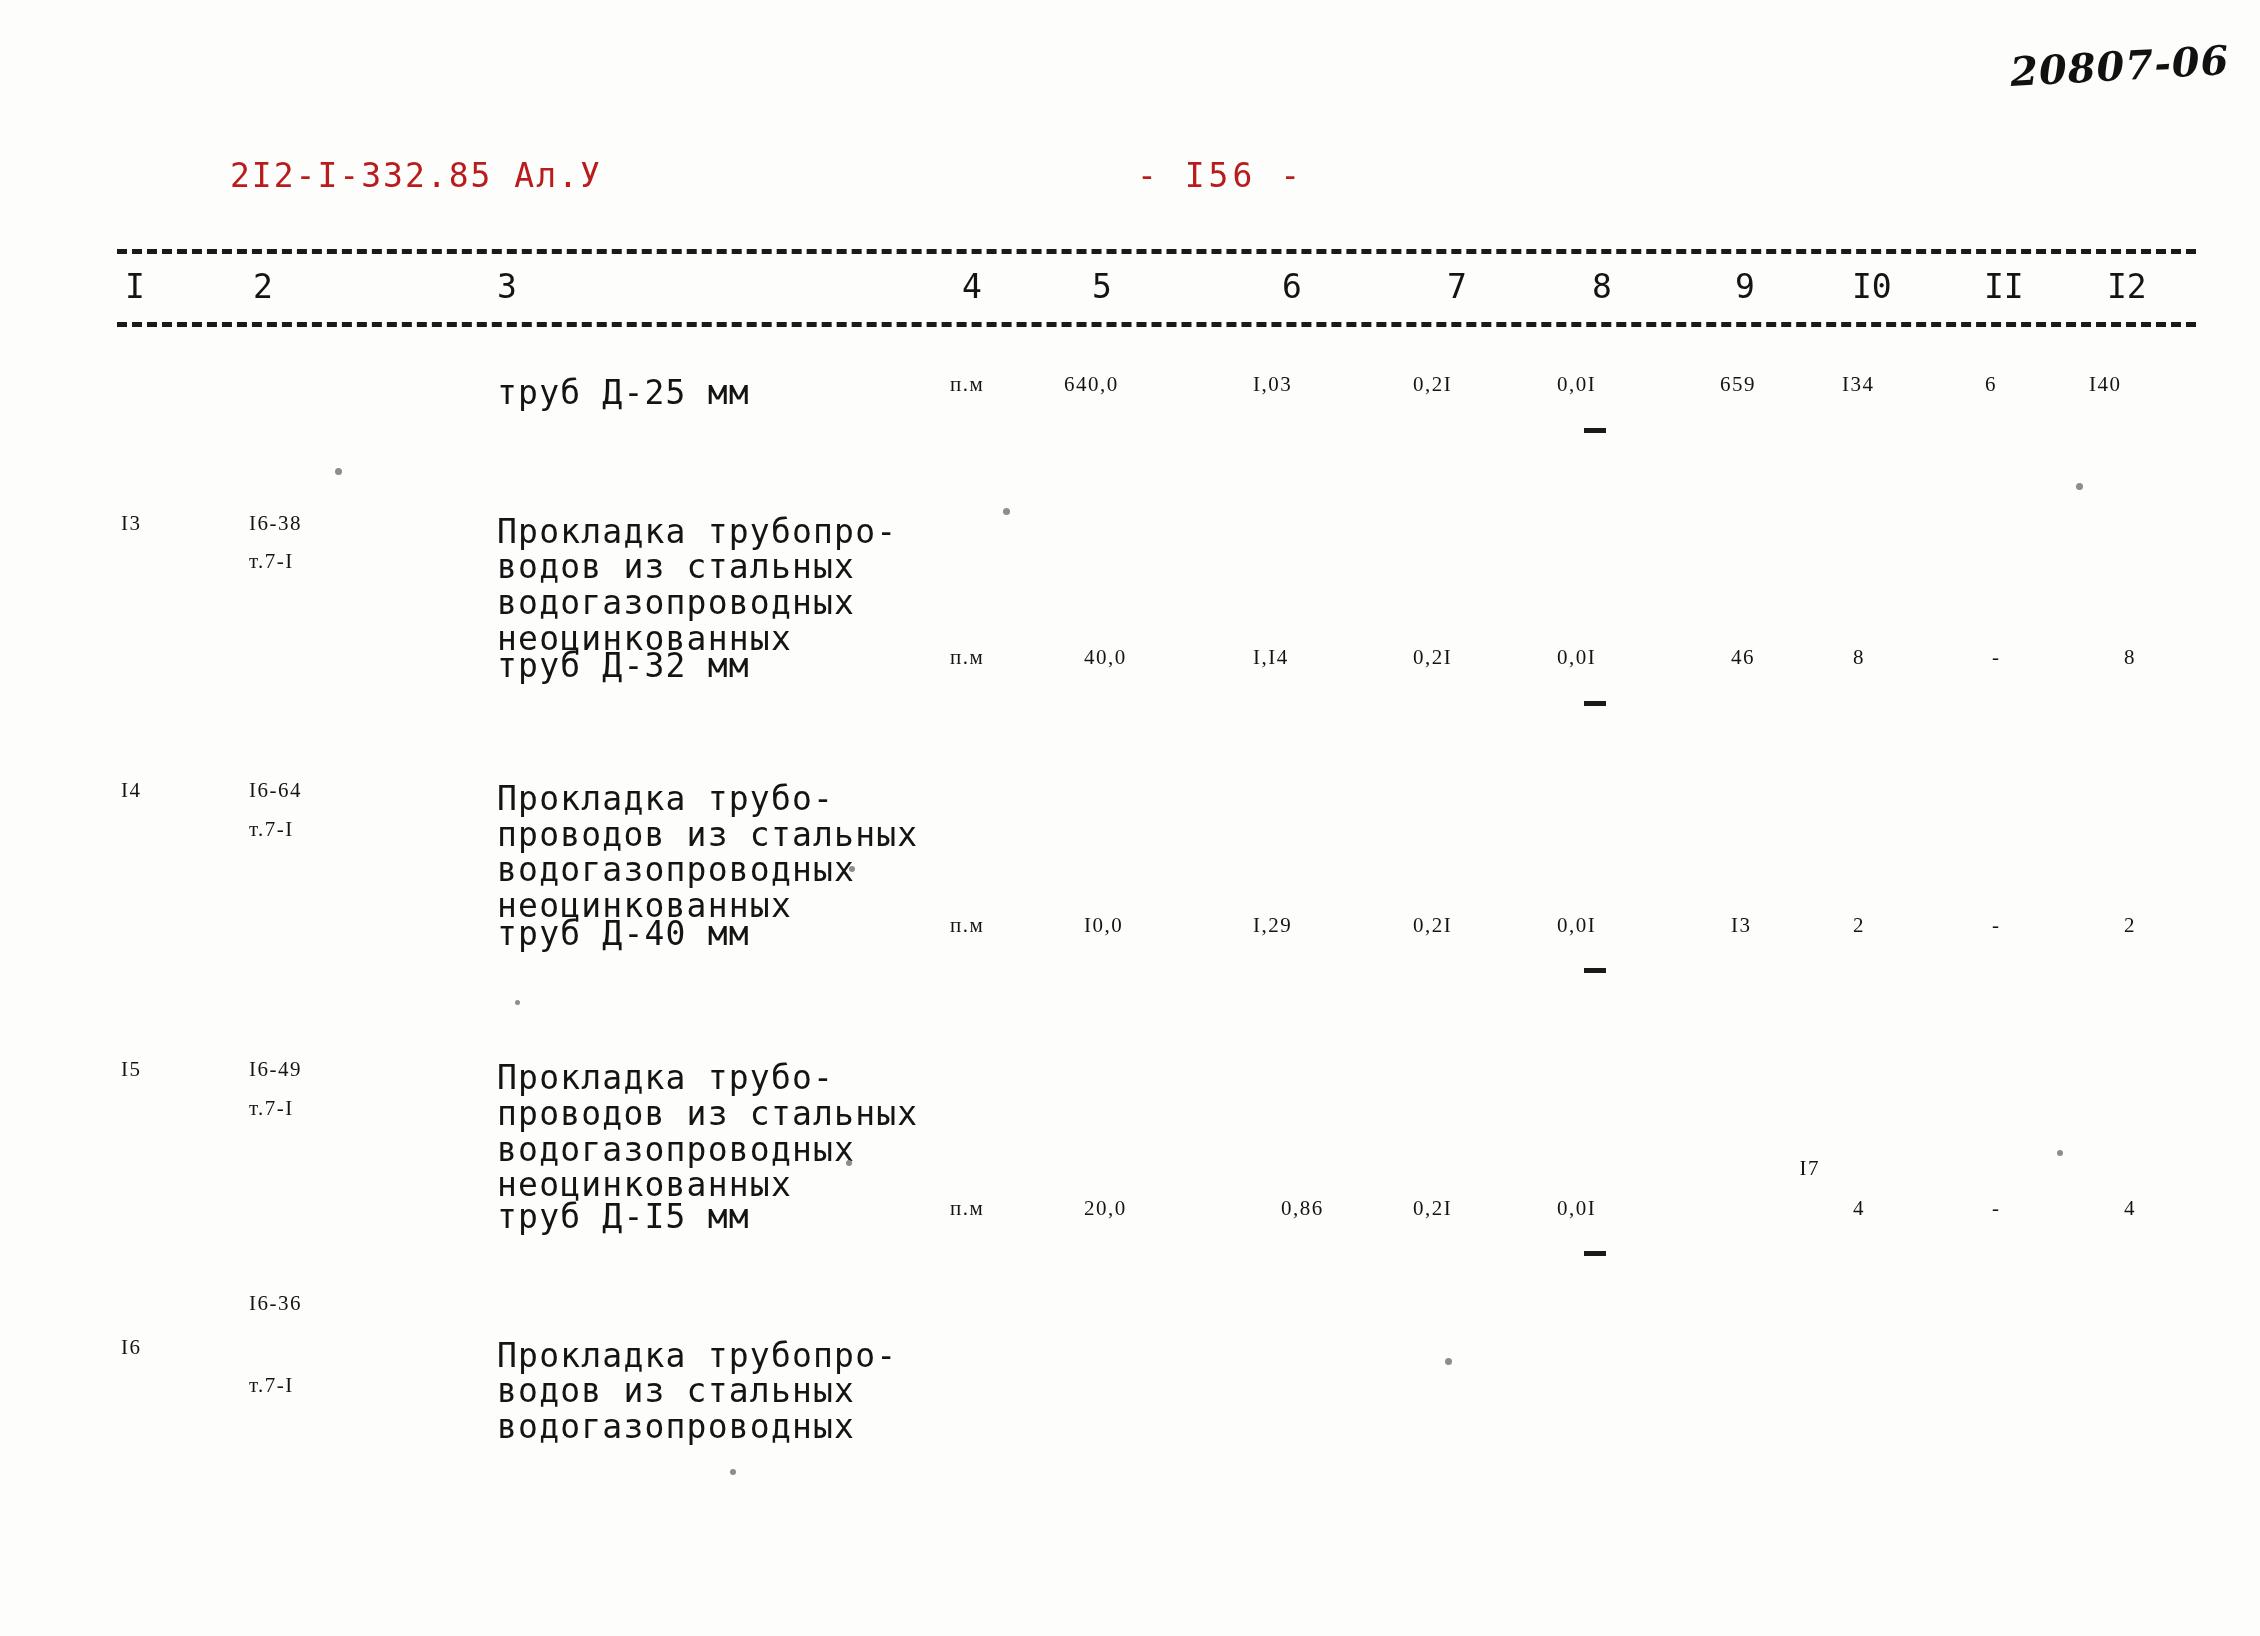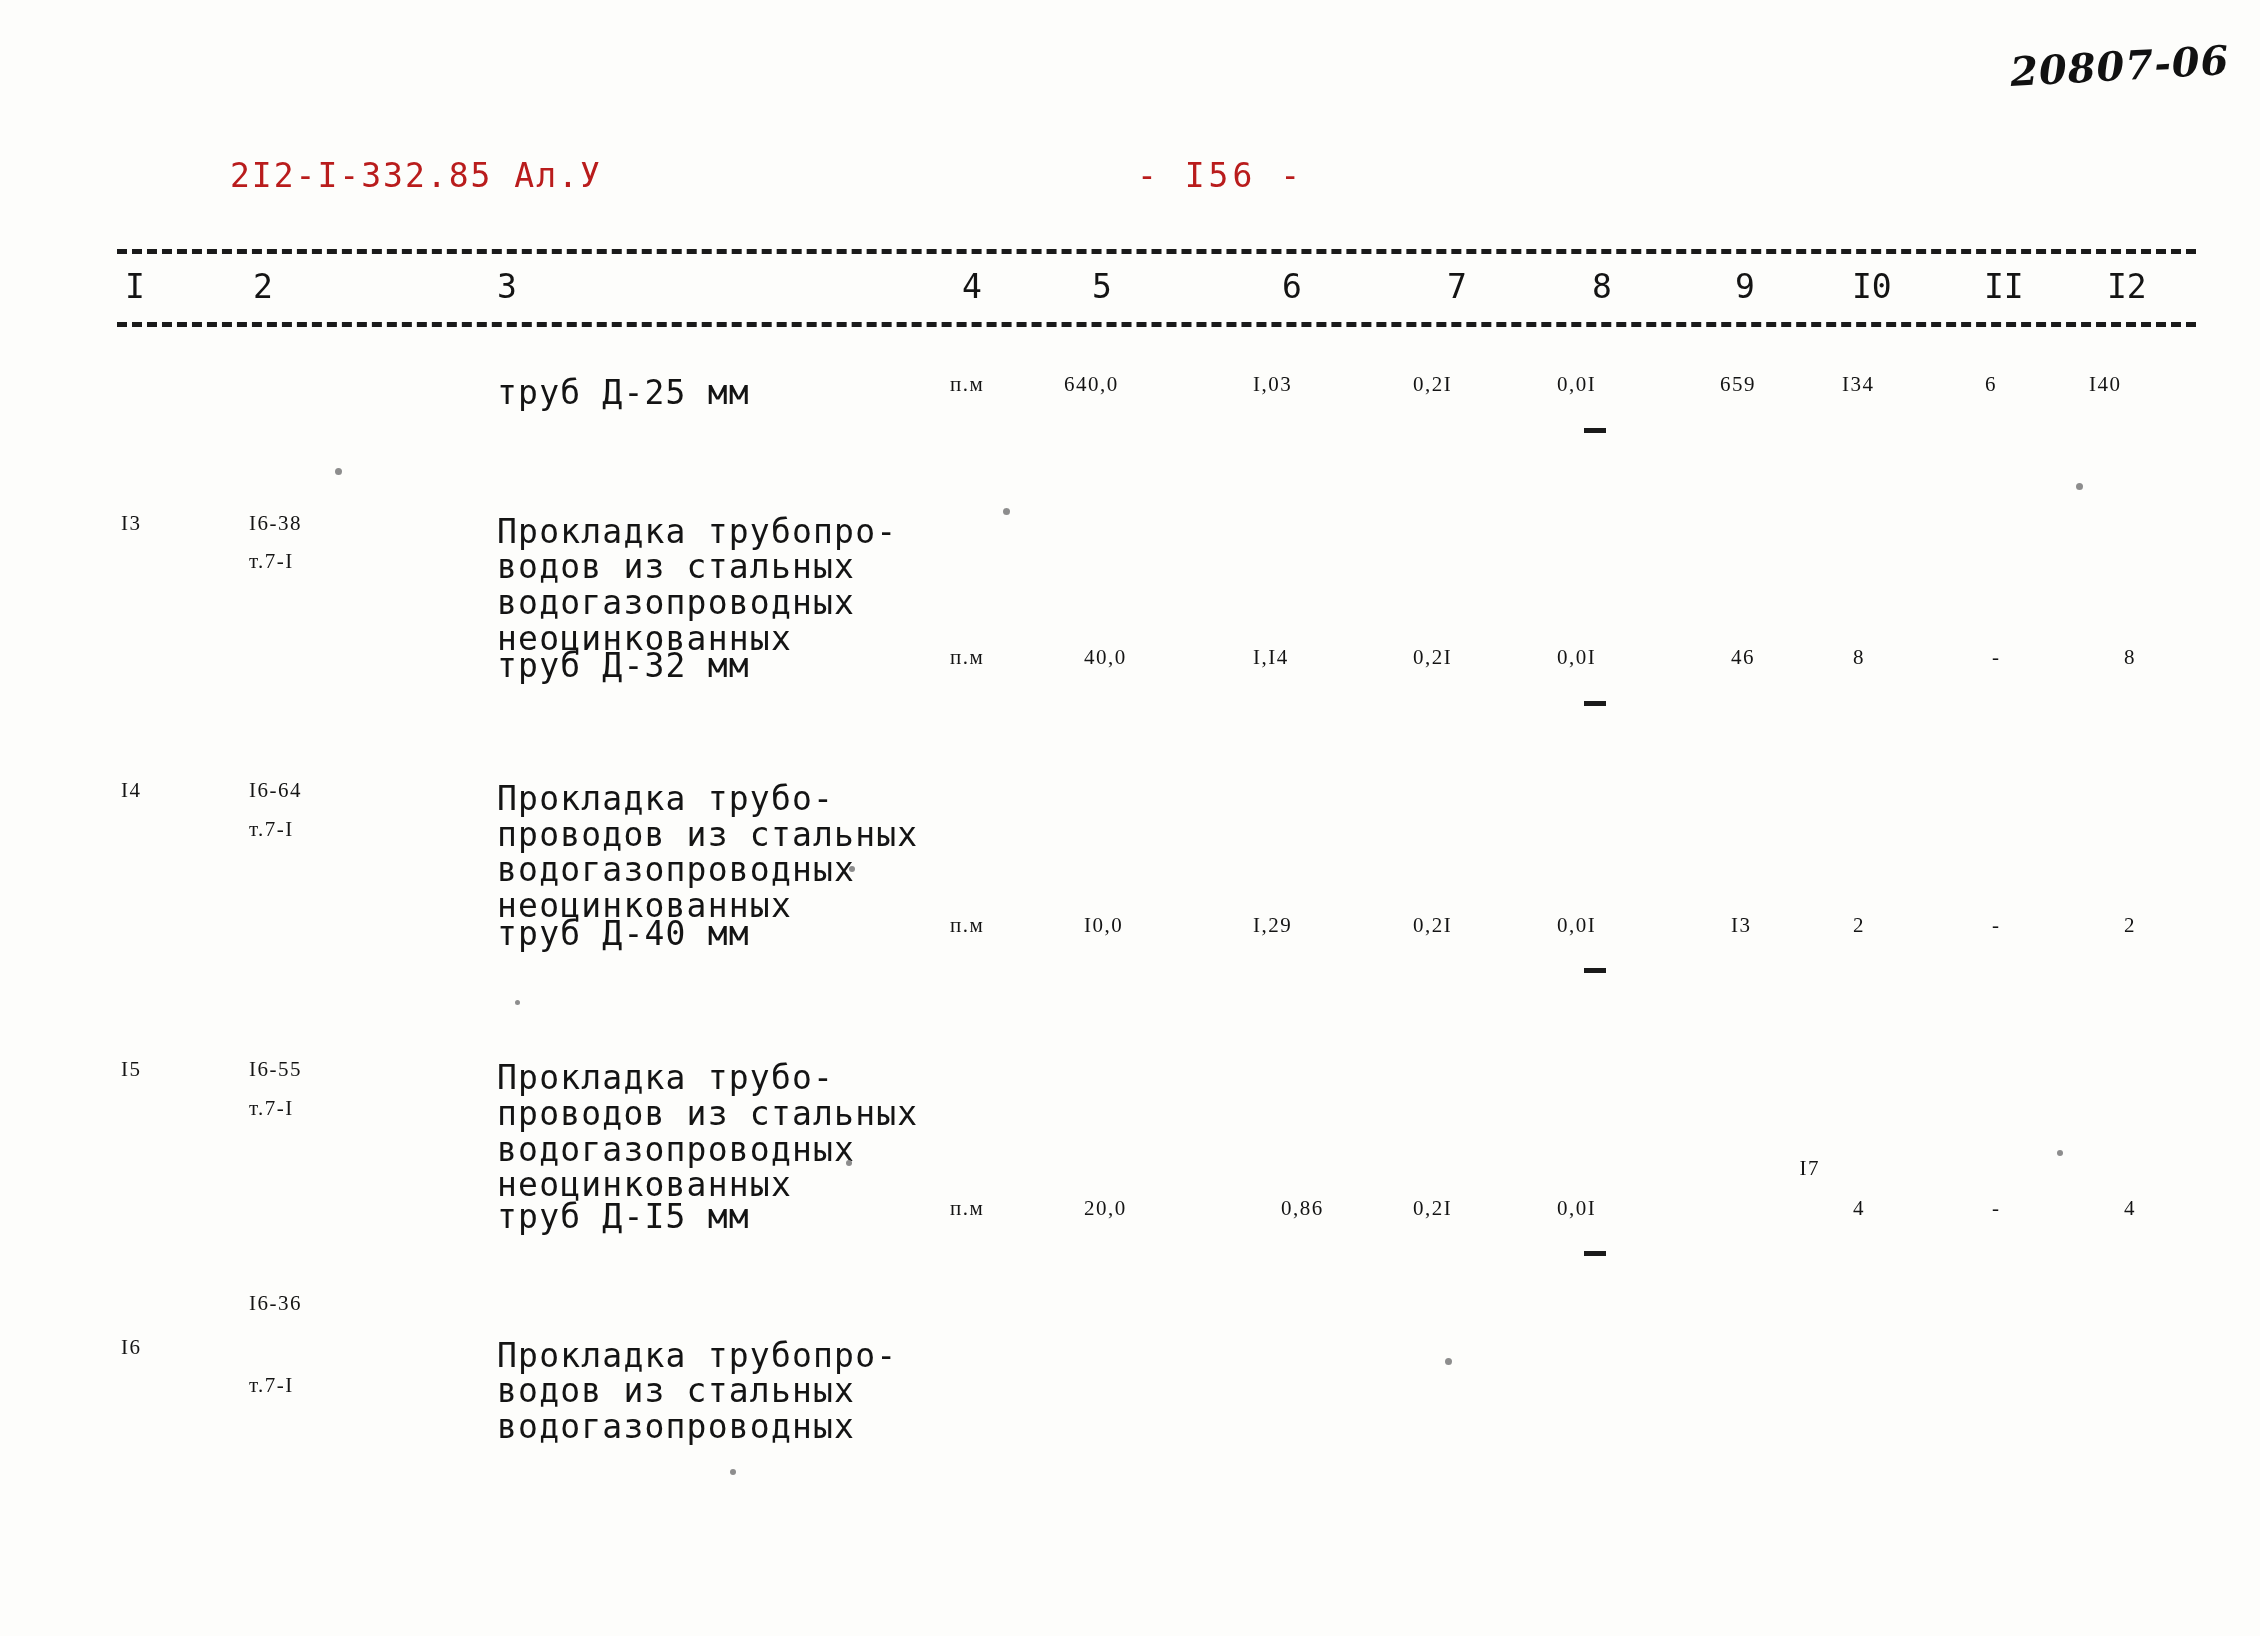--- a/index.html
+++ b/index.html
@@ -175,21 +175,21 @@
     <div class="cellnum" style="left:1557px; top:913px; width:119px; text-align:left;">0,0I</div>
     <div class="underbar" style="left:1584px; top:968px;"></div>
     <div class="cellnum" style="left:1731px; top:913px; width:89px; text-align:left;">I3</div>
     <div class="cellnum" style="left:1853px; top:913px; width:89px; text-align:left;">2</div>
     <div class="cellnum" style="left:1992px; top:913px; width:59px; text-align:left;">-</div>
     <div class="cellnum" style="left:2124px; top:913px; width:109px; text-align:left;">2</div>
   </div>
 
   <div>
     <div class="cellnum" style="left:121px; top:1057px;">I5</div>
-    <div class="cellnum" style="left:249px; top:1057px;">I6-55</div>
+    <div class="cellnum" style="left:249px; top:1057px;">I6-49</div>
     <div class="cellnum" style="left:249px; top:1096px;">т.7-I</div>
 
     <div class="desc" style="left:497px; top:1057px;">Прокладка трубо-</div>
     <div class="desc" style="left:497px; top:1093px;">проводов из стальных</div>
     <div class="desc" style="left:497px; top:1129px;">водогазопроводных</div>
     <div class="desc" style="left:497px; top:1164px;">неоцинкованных</div>
     <div class="desc" style="left:497px; top:1196px;">труб Д-I5 мм</div>
 
     <div class="cellnum" style="left:950px; top:1196px;">п.м</div>
     <div class="cellnum" style="left:1084px; top:1196px; width:119px; text-align:left;">20,0</div>

